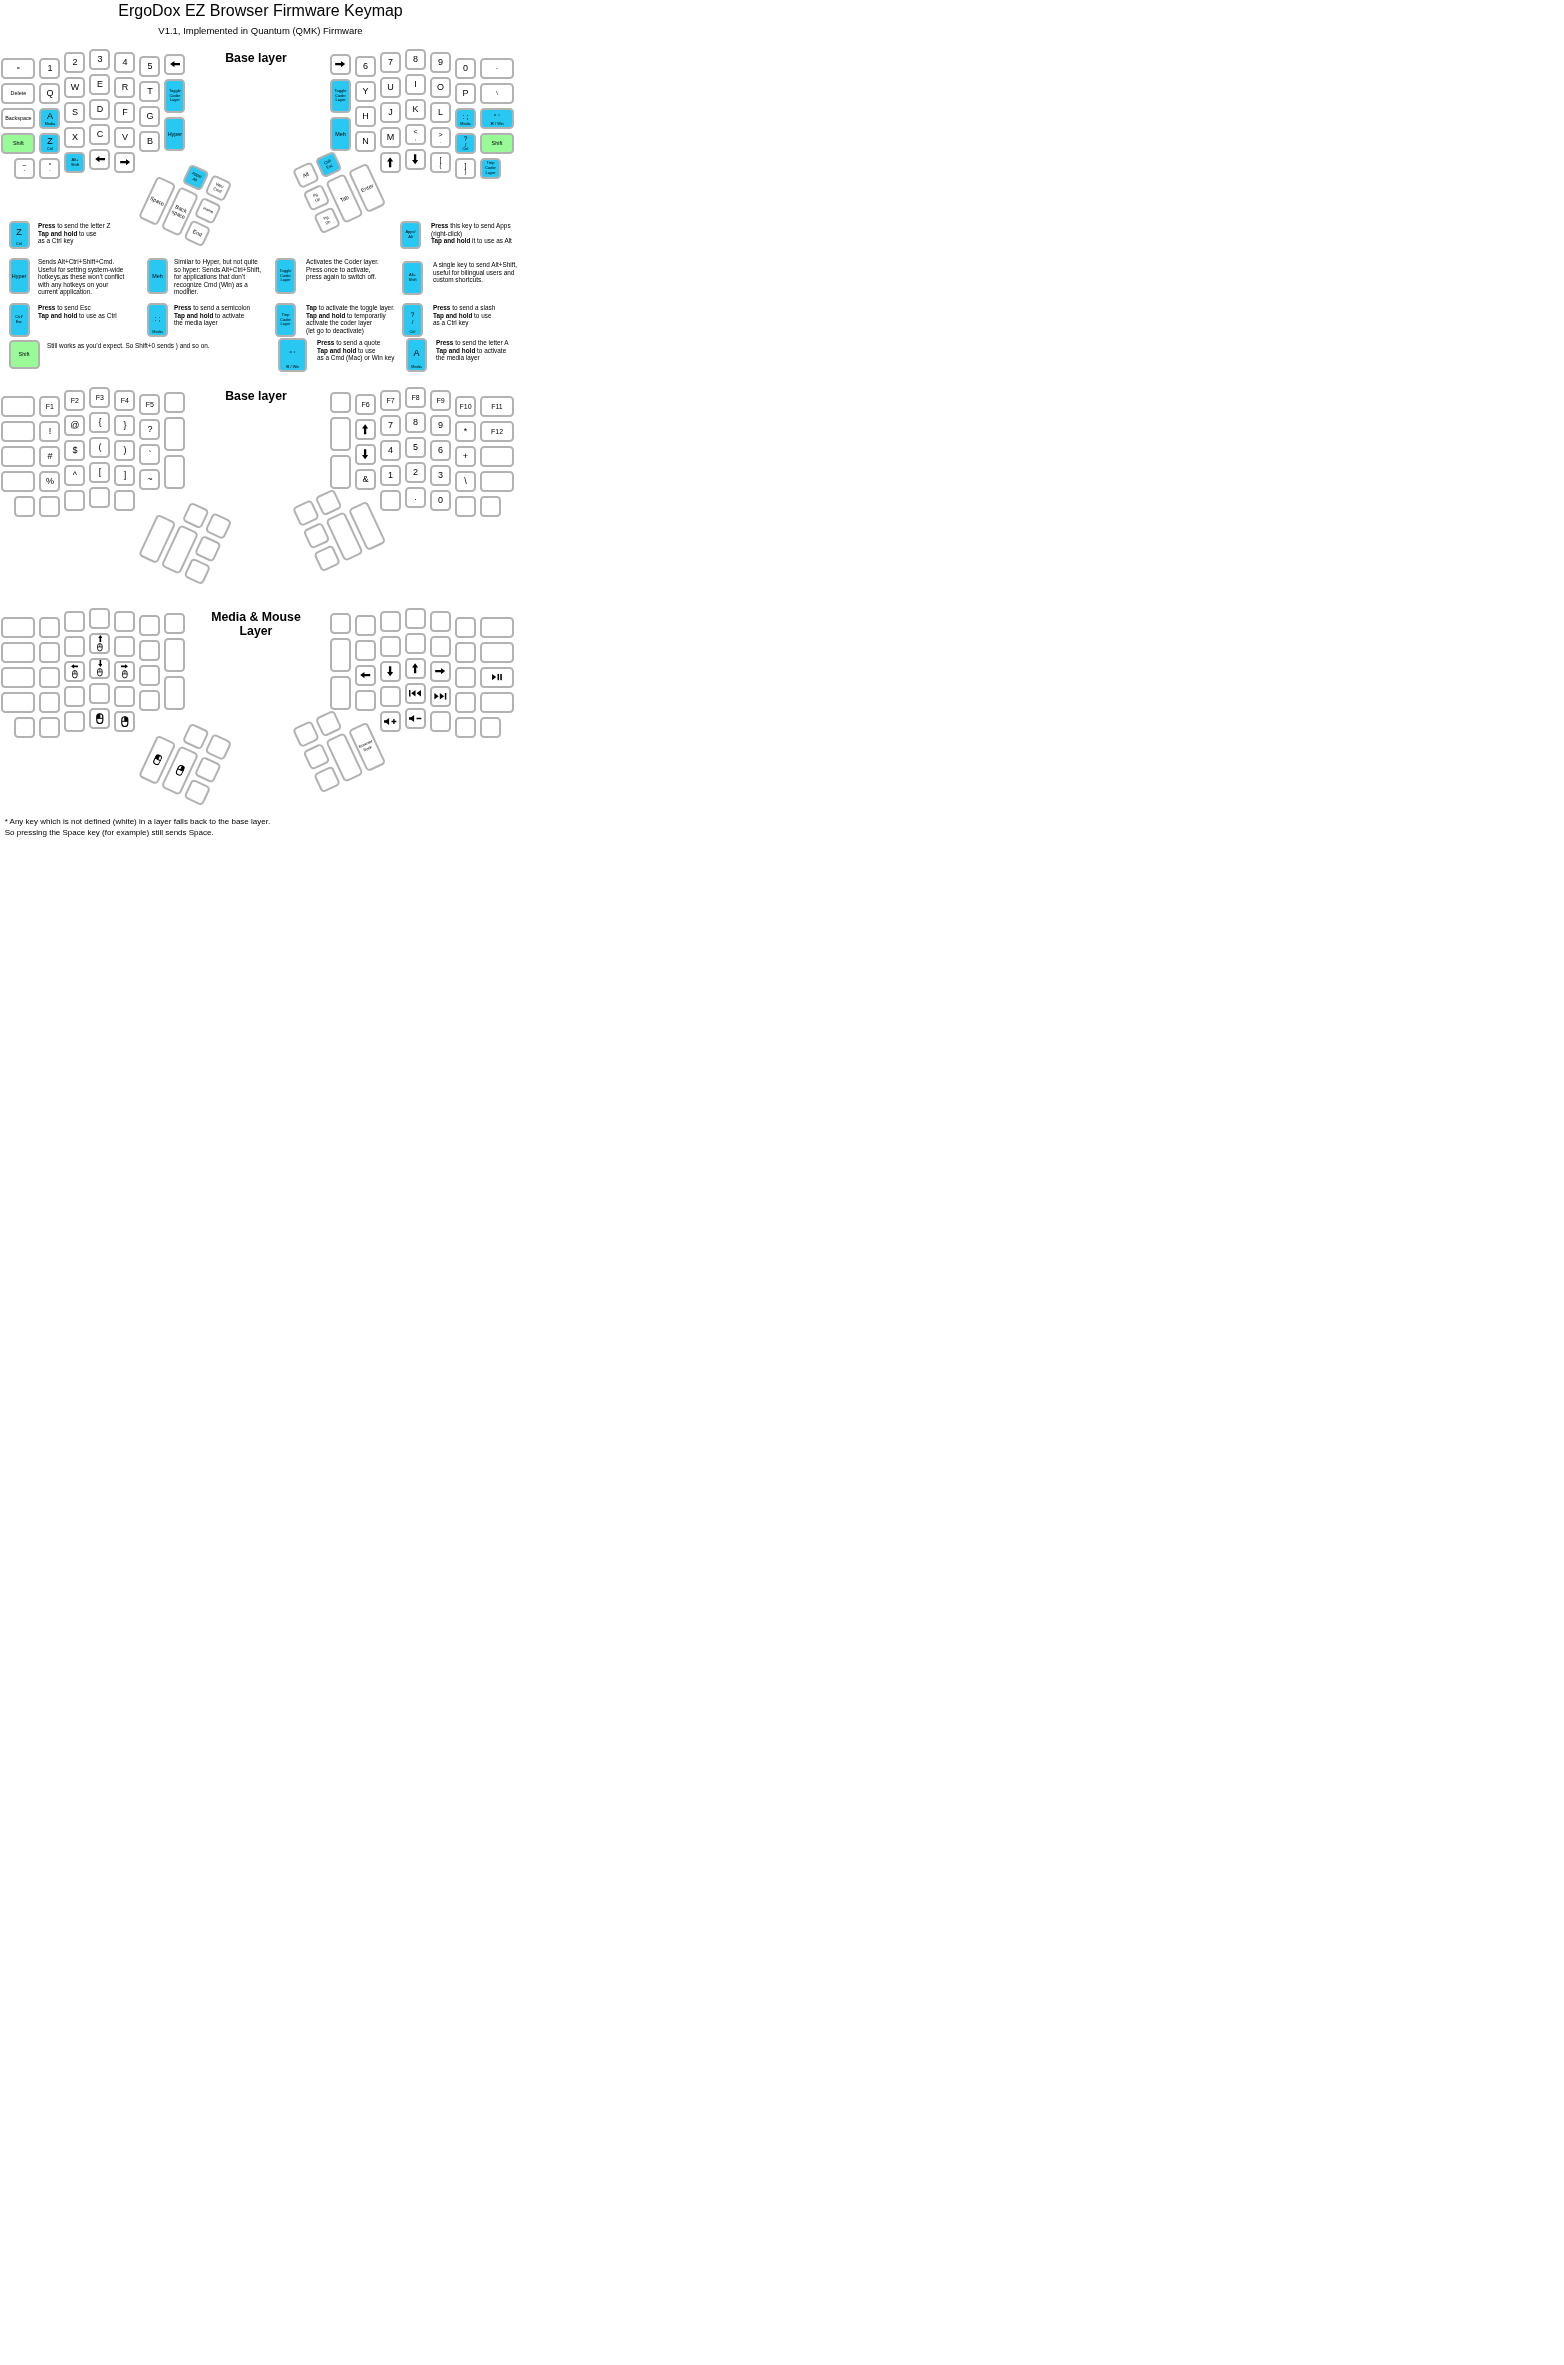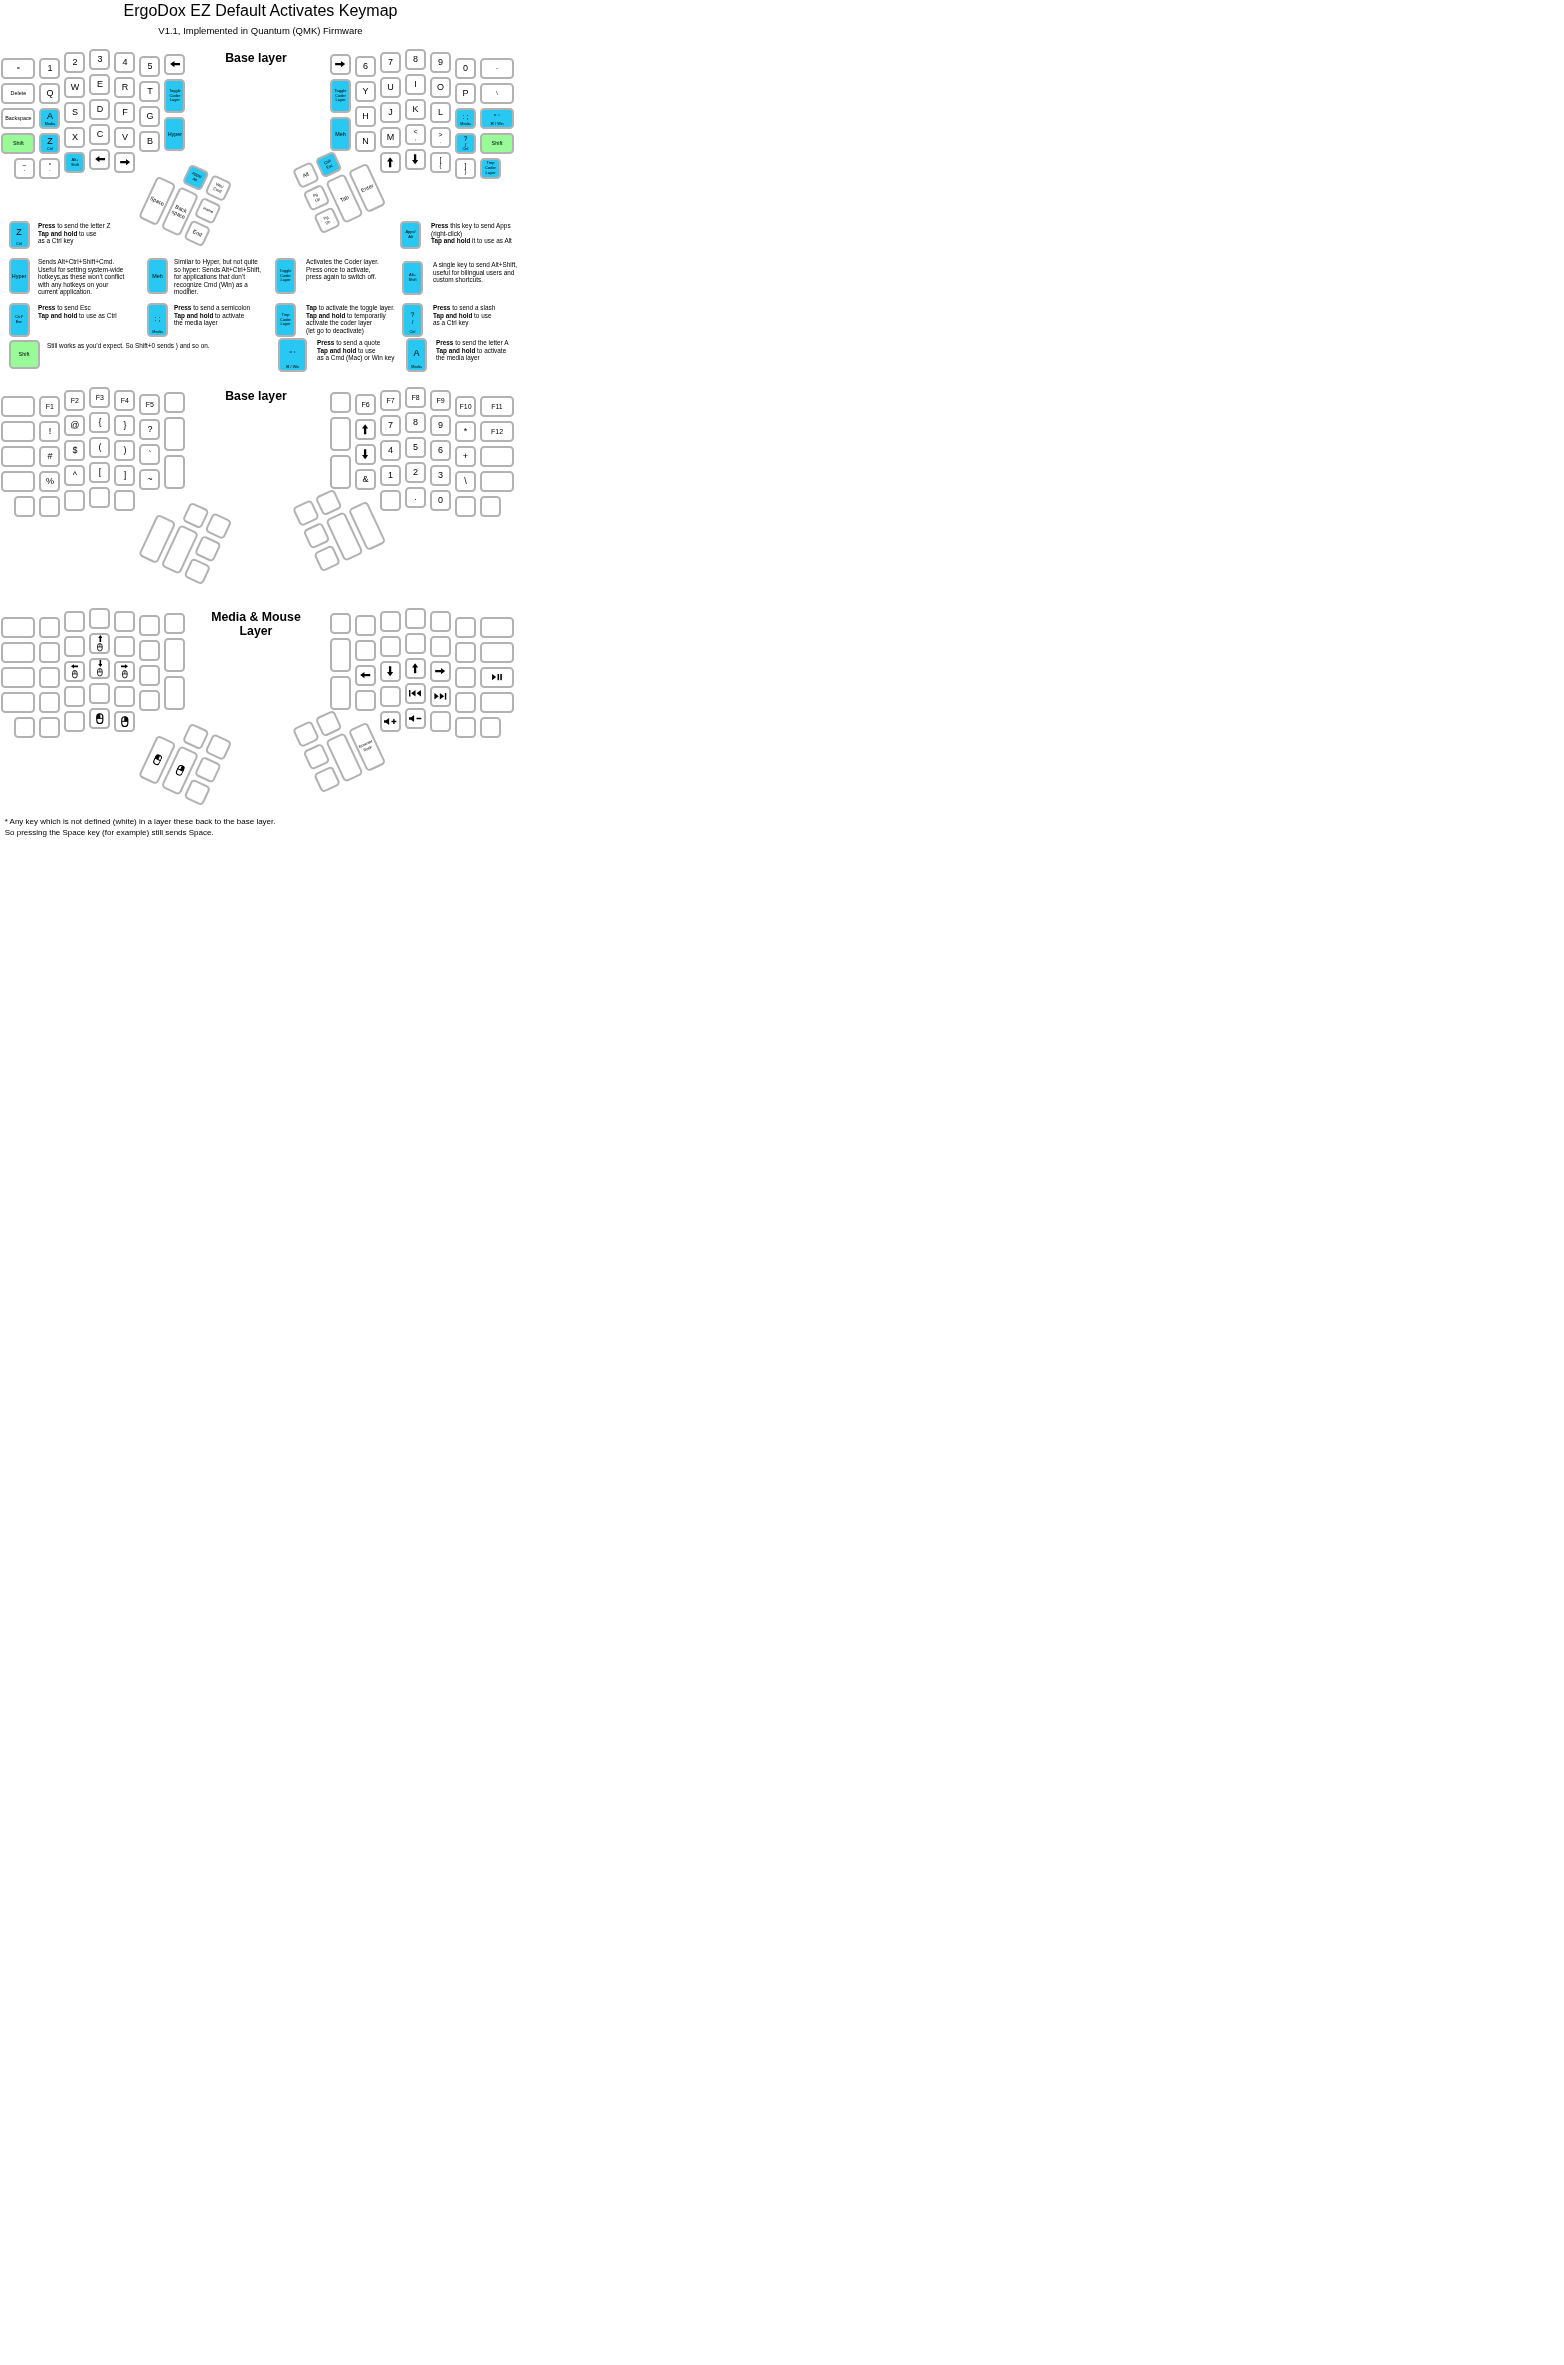--- a/index.html
+++ b/index.html
@@ -29,21 +29,21 @@
   .im{width:5.7px;height:8.5px;} .imb{width:7.6px;height:11.4px;}
   .ipp{width:10.4px;height:6.2px;} .ipn{width:12.3px;height:6.6px;} .ivol{width:12.3px;height:7px;}
   .legend-text{position:absolute;font-size:6.4px;line-height:7.6px;}
   .legend-text b{font-weight:bold;}
   .footnote{position:absolute;left:4.7px;font-size:8px;line-height:11px;}
 </style>
 </head>
 <body>
 
 <div id="page">
-  <div class="page-title">ErgoDox EZ Default Activates Keymap</div>
+  <div class="page-title">ErgoDox EZ Browser Firmware Keymap</div>
   <div class="page-subtitle">V1.1, Implemented in Quantum (QMK) Firmware</div>
   <div id="board">
       <div class="layer-section" style="top: 49px;">
         <div class="layer-title">Base layer</div>
         <div class="block" style="left: 1.4px;">
           <div class="key" style="left: 0px; top: 8.8px; width: 34px; height: 21px;">
             <span class="kt md">=</span>
           </div>
           <div class="key" style="left: 0px; top: 34px; width: 34px; height: 21px;">
             <span class="kt md">Delete</span>
@@ -851,16 +851,16 @@
       <div class="key blue has-sub" style="left: 406px; top: 338px; width: 21px; height: 34px;">
         <span class="kt xl">A</span>
         <span class="sub">Media</span>
       </div>
       <div class="legend-text" style="left: 436px; top: 339px;">
         <div><b>Press</b><span> to send the letter A</span></div>
         <div><b>Tap and hold</b><span> to activate</span></div>
         <div><span>the media layer</span></div>
       </div>
     </div>
-  <div class="footnote" style="top:816px">* Any key which is not defined (white) in a layer these back to the base layer.</div>
+  <div class="footnote" style="top:816px">* Any key which is not defined (white) in a layer falls back to the base layer.</div>
   <div class="footnote" style="top:827px">So pressing the Space key (for example) still sends Space.</div>
 </div>
 
 
 </body></html>

